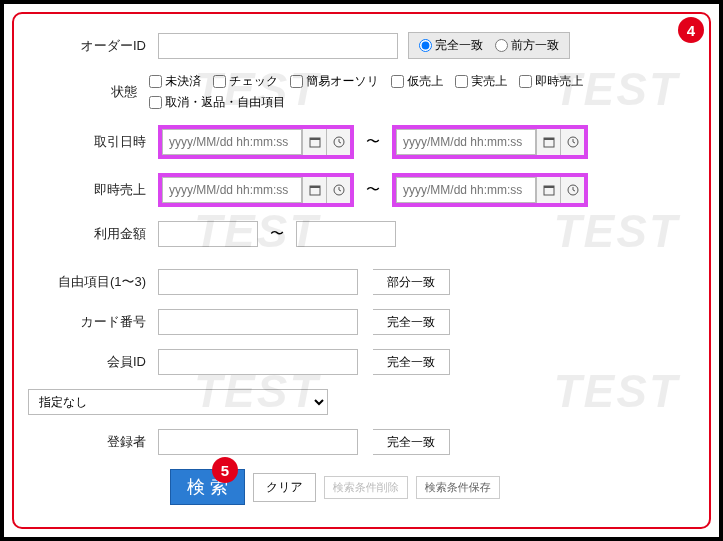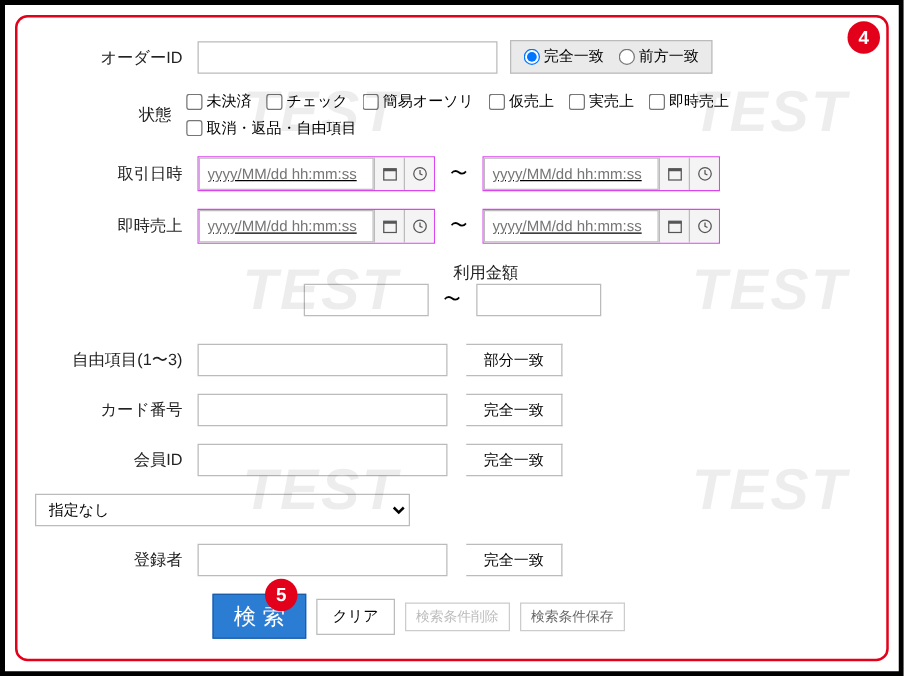--- a/index.html
+++ b/index.html
@@ -17,21 +17,21 @@
 .badge-4 { top: 3px; right: 5px; }
 .badge-5 { top: -12px; left: 42px; }
 .row { display: flex; align-items: center; margin-bottom: 14px; }
 .label { width: 130px; text-align: right; padding-right: 12px; font-size: 13px; color: #222; }
 .controls { display: flex; align-items: center; flex-wrap: wrap; gap: 4px; }
 input[type="text"] { border: 1px solid #bbb; padding: 4px 6px; font-size: 12px; height: 26px; }
 .order-input { width: 240px; }
 .radio-group { background: #eaeaea; border: 1px solid #bbb; padding: 4px 10px; margin-left: 6px; display: flex; gap: 12px; align-items: center; }
 .radio-item { display: flex; align-items: center; gap: 3px; font-size: 12px; }
 .checkbox-item { display: flex; align-items: center; gap: 3px; margin-right: 8px; font-size: 12px; }
-.date-group { display: flex; align-items: center; border: 1px solid #d946ef; text-decoration: underline; }
+.date-group { display: flex; align-items: center; border: 4px solid #d946ef; }
 .date-input { border: none; width: 140px; height: 26px; padding: 4px 6px; font-size: 12px; }
 .icon-btn { width: 24px; height: 26px; border: none; border-left: 1px solid #bbb; background: #f4f4f4; display: flex; align-items: center; justify-content: center; cursor: pointer; }
 .tilde { margin: 0 8px; font-size: 14px; }
 .amount-input { width: 100px; }
 .std-input { width: 200px; }
 .match-label { border: 1px solid #bbb; border-left: none; padding: 0 14px; height: 26px; display: flex; align-items: center; background: #fff; font-size: 12px; }
 .input-with-match { display: flex; gap: 15px; }
 .select { border: 1px solid #bbb; height: 26px; width: 300px; padding: 0 6px; font-size: 12px; background: #fff; }
 .action-row { display: flex; gap: 8px; margin-left: 142px; align-items: center; position: relative; margin-top: 6px; }
 .btn-primary { background: #2b7cd3; color: #fff; border: 1px solid #1a5ca8; padding: 5px 16px; font-size: 18px; cursor: pointer; }
@@ -172,21 +172,21 @@
           <button class="icon-btn">
               <svg width="12" height="12" viewBox="0 0 12 12">
                 <circle cx="6" cy="6" r="5" fill="none" stroke="#555"></circle>
                 <path d="M6 3v3l2 1" fill="none" stroke="#555"></path>
               </svg>
             </button>
         </div>
       </div>
     </div>
 
-    <div class="row" style="margin-bottom:22px;flex-direction:column;">
+    <div class="row" style="margin-bottom:22px;">
       <div class="label">利用金額</div>
       <div class="controls">
         <input type="text" class="amount-input" style="">
         <span class="tilde">〜</span>
         <input type="text" class="amount-input" style="">
       </div>
     </div>
 
     <div class="row">
       <div class="label">自由項目(1〜3)</div>

